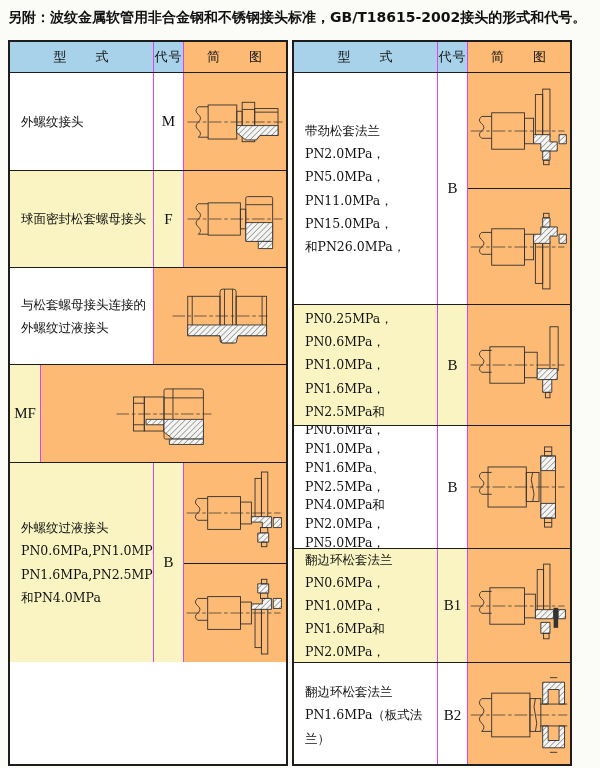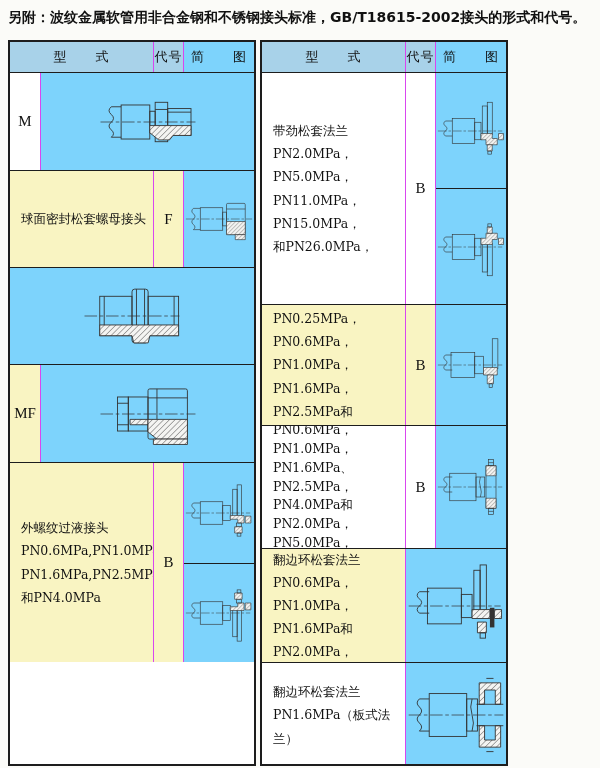--- a/index.html
+++ b/index.html
@@ -1,30 +1,30 @@
 <!DOCTYPE html>
 <html><head>
 <meta charset="utf-8">
 <style>
   html,body{margin:0;padding:0;}
   body{width:600px;height:768px;background:#fbfbf8;position:relative;overflow:hidden;
        font-family:"DejaVu Serif", serif;color:#111;}
   .title{position:absolute;top:8px;left:8px;width:586px;
          font-family:"DejaVu Sans", sans-serif;font-weight:bold;font-size:14px;line-height:1.4;}
-  .tables{position:absolute;top:40px;left:8px;width:500px;height:726px;display:flex;gap:4px;}
+  .tables{position:absolute;top:40px;left:8px;width:564px;height:726px;display:flex;gap:4px;}
   .tbl{border:2px solid #1d1d1d;background:#fff;box-sizing:border-box;height:726px;overflow:hidden;}
   .tbl-left{width:290px;}
   .tbl-right{width:290px;}
   .tr{display:flex;border-top:1px solid #1d1d1d;box-sizing:border-box;}
   .tr.hd{border-top:none;background:#a8d2e9;}
   .td{box-sizing:border-box;display:flex;align-items:center;overflow:hidden;}
   .td+.td{border-left:1px solid #d946ef;}
   .c-type{width:143px;justify-content:flex-start;}
   .c-code{width:30px;justify-content:center;}
-  .c-diag{flex:1;justify-content:center;background:#7dd3fc;padding:0;}
+  .c-diag{flex:1;justify-content:center;background:#fdba74;padding:0;}
   .hd .td{justify-content:center;font-size:13px;letter-spacing:1px;}
   .hl{background:#f9f4c2;}
   .type-text{font-size:12.5px;line-height:1.85;padding:4px 4px 4px 11px;white-space:pre-line;}
   .tight .type-text{line-height:1.5;}
   .code-text{font-family:"Liberation Serif", serif;font-size:15px;}
   .stack{flex-direction:column;align-items:stretch;padding:0;}
   .sub{display:flex;align-items:center;justify-content:center;box-sizing:border-box;}
   .sub+.sub{border-top:1px solid #1d1d1d;}
   svg.diag{display:block;}
   .diag path,.diag rect,.diag line{stroke:#333;stroke-width:1;fill:none;}
@@ -50,20 +50,23 @@
 <div class="tables">
 
   <div class="tbl tbl-left">
     <div class="tr hd" style="height:30px">
       <div class="td c-type">型　　式</div>
       <div class="td c-code">代号</div>
       <div class="td c-diag">简　　图</div>
     </div>
 
     <div class="tr" style="height:98px">
+      <div class="td c-type">
+          <span class="type-text">外螺纹接头</span>
+        </div>
       <div class="td c-code">
           <span class="code-text">M</span>
         </div>
       <div class="td c-diag">
         <svg class="diag" width="110" height="86" viewBox="0 0 112 96">
           <line class="cl" x1="3" y1="48" x2="109" y2="48"></line>
           <path d="M26 31 H15 q-5 4.3 0 8.6 q5 4.3 0 8.6 q-5 4.3 0 8.6 q5 4.3 0 8.2 H26"></path>
           <rect x="26" y="29" width="32" height="38"></rect>
           <rect x="58" y="36" width="6" height="24"></rect>
           <rect x="64" y="26" width="14" height="44"></rect>
@@ -93,20 +96,24 @@
           <rect x="68" y="23" width="30" height="50" rx="2"></rect>
           <line x1="68" y1="32" x2="98" y2="32"></line>
             <line x1="68" y1="64" x2="98" y2="64"></line>
           <path class="ht" d="M68 52 H98 V73 H68 Z"></path>
           <path class="ht" d="M82 73 H98 V81 H82 Z"></path>
         </svg>
       </div>
     </div>
 
     <div class="tr" style="height:97px">
+      <div class="td c-type">
+          <span class="type-text">与松套螺母接头连接的
+外螺纹过液接头</span>
+        </div>
       <div class="td c-diag">
         <svg class="diag" width="110" height="86" viewBox="0 0 112 96">
           <line class="cl" x1="3" y1="48" x2="109" y2="48"></line>
           <rect x="20" y="26" width="36" height="44"></rect>
           <line x1="25" y1="26" x2="25" y2="70"></line>
           <rect x="56" y="18" width="18" height="60" rx="3"></rect>
           <line x1="61" y1="18" x2="61" y2="78"></line>
             <line x1="70" y1="18" x2="70" y2="78"></line>
           <rect x="74" y="26" width="34" height="44"></rect>
           <line x1="103" y1="26" x2="103" y2="70"></line>
@@ -285,20 +292,23 @@
         </svg>
       </div>
     </div>
 
     <div class="tr" style="height:114px">
       <div class="td c-type hl">
           <span class="type-text">翻边环松套法兰
 PN0.6MPa，PN1.0MPa，
 PN1.6MPa和PN2.0MPa，</span>
         </div>
+      <div class="td c-code hl">
+          <span class="code-text">B1</span>
+        </div>
       <div class="td c-diag">
         <svg class="diag" width="110" height="100" viewBox="0 0 112 96">
           <line class="cl" x1="3" y1="48" x2="106" y2="48"></line>
           <path d="M26 32 H15 q-5 4 0 8 q5 4 0 8 q-5 4 0 8 H26"></path>
           <rect x="24" y="28" width="38" height="40"></rect>
           <rect x="62" y="35" width="12" height="26"></rect>
           <rect x="76" y="8" width="7" height="46"></rect>
           <rect x="83" y="2" width="7" height="52"></rect>
           <path class="ht" d="M74 52 H94 V62 H74 Z"></path>
           <rect class="dk" x="94" y="50" width="5" height="22"></rect>
@@ -307,20 +317,23 @@
           <rect x="83" y="78" width="6" height="6"></rect>
         </svg>
       </div>
     </div>
 
     <div class="tr" style="height:105px">
       <div class="td c-type">
           <span class="type-text">翻边环松套法兰
 PN1.6MPa（板式法兰）</span>
         </div>
+      <div class="td c-code">
+          <span class="code-text">B2</span>
+        </div>
       <div class="td c-diag">
         <svg class="diag" width="110" height="94" viewBox="0 0 112 96">
           <line class="cl" x1="3" y1="48" x2="109" y2="48"></line>
           <path d="M26 30 H15 q-5 4.5 0 9 q5 4.5 0 9 q-5 4.5 0 9 q5 4.5 0 9 H26"></path>
           <rect x="26" y="24" width="42" height="48"></rect>
           <rect x="68" y="30" width="12" height="36"></rect>
           <path d="M74 30 q-3 9 0 18 q3 9 0 18"></path>
           <path class="ht" d="M82 36 V12 H106 V36 H100 V20 H88 V36 Z"></path>
           <path class="ht" d="M82 60 V84 H106 V60 H100 V76 H88 V60 Z"></path>
           <line x1="79" y1="36" x2="109" y2="36"></line>

